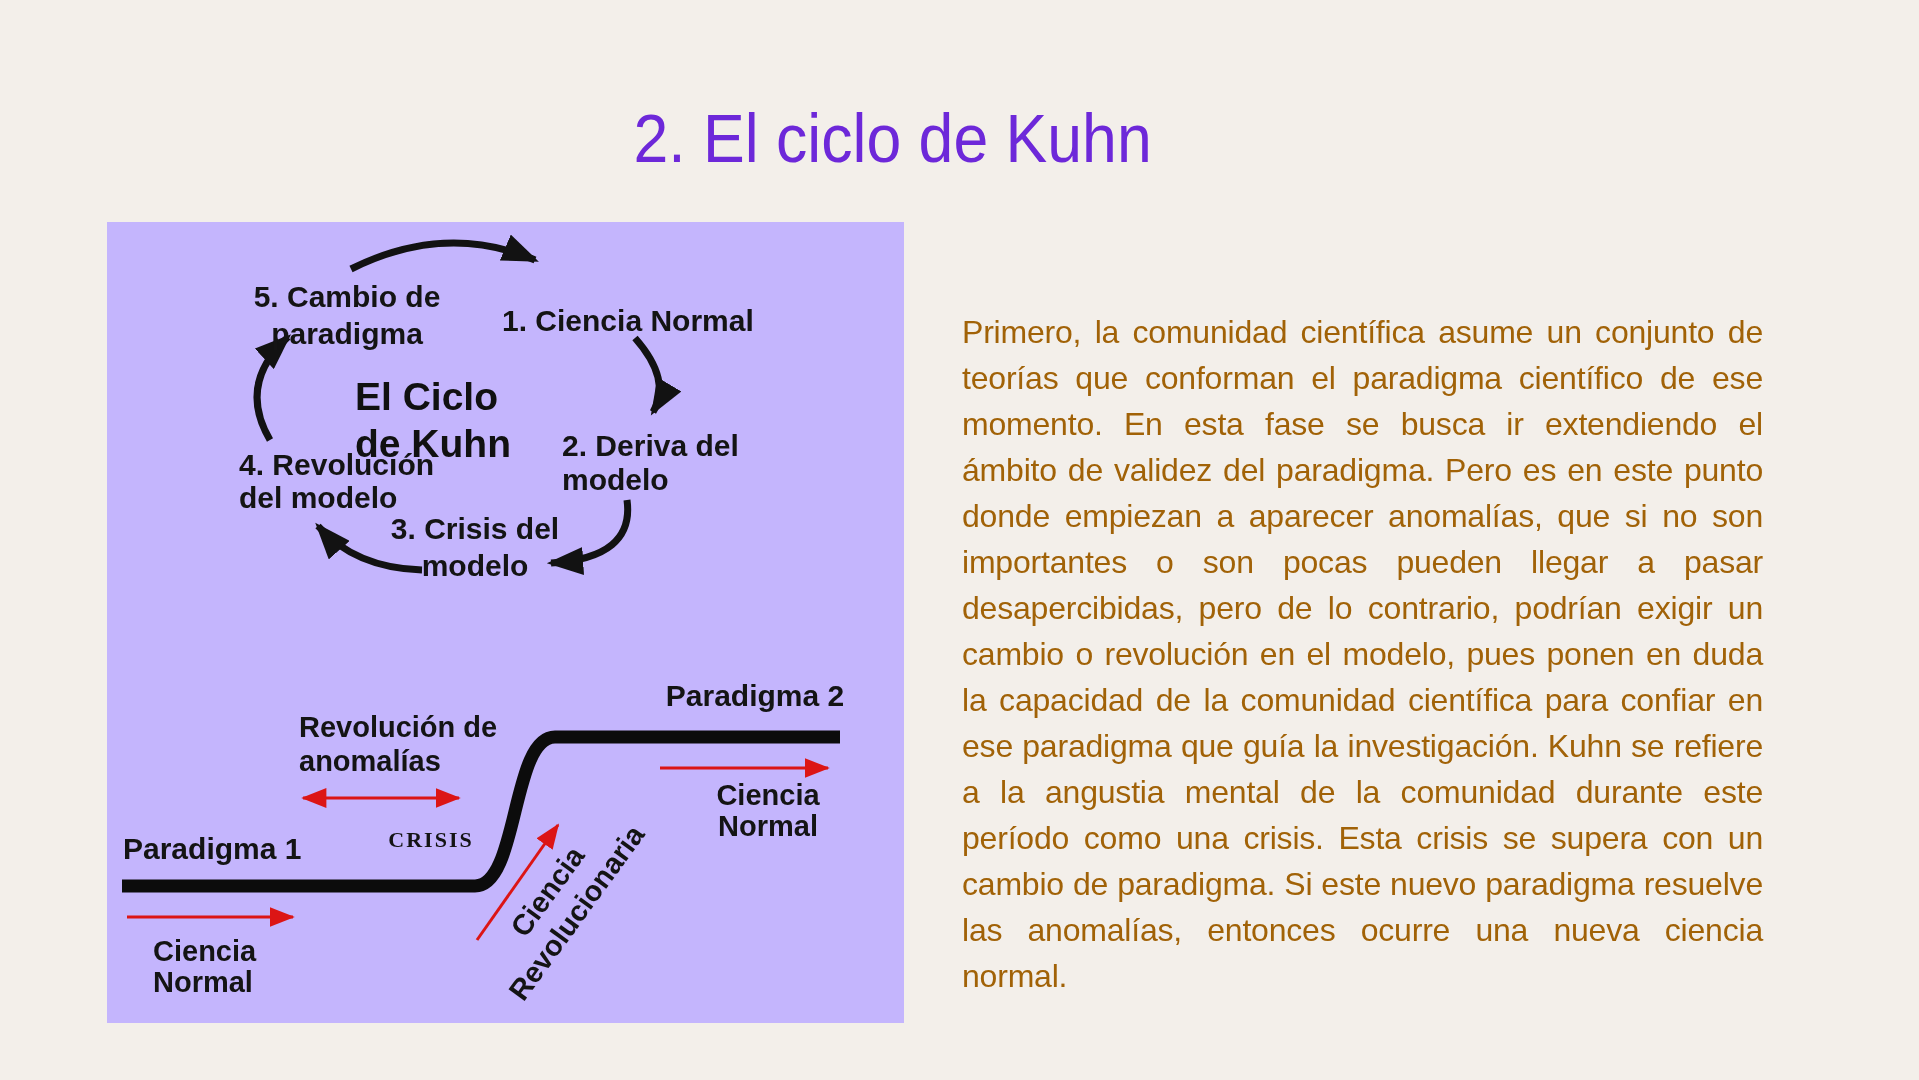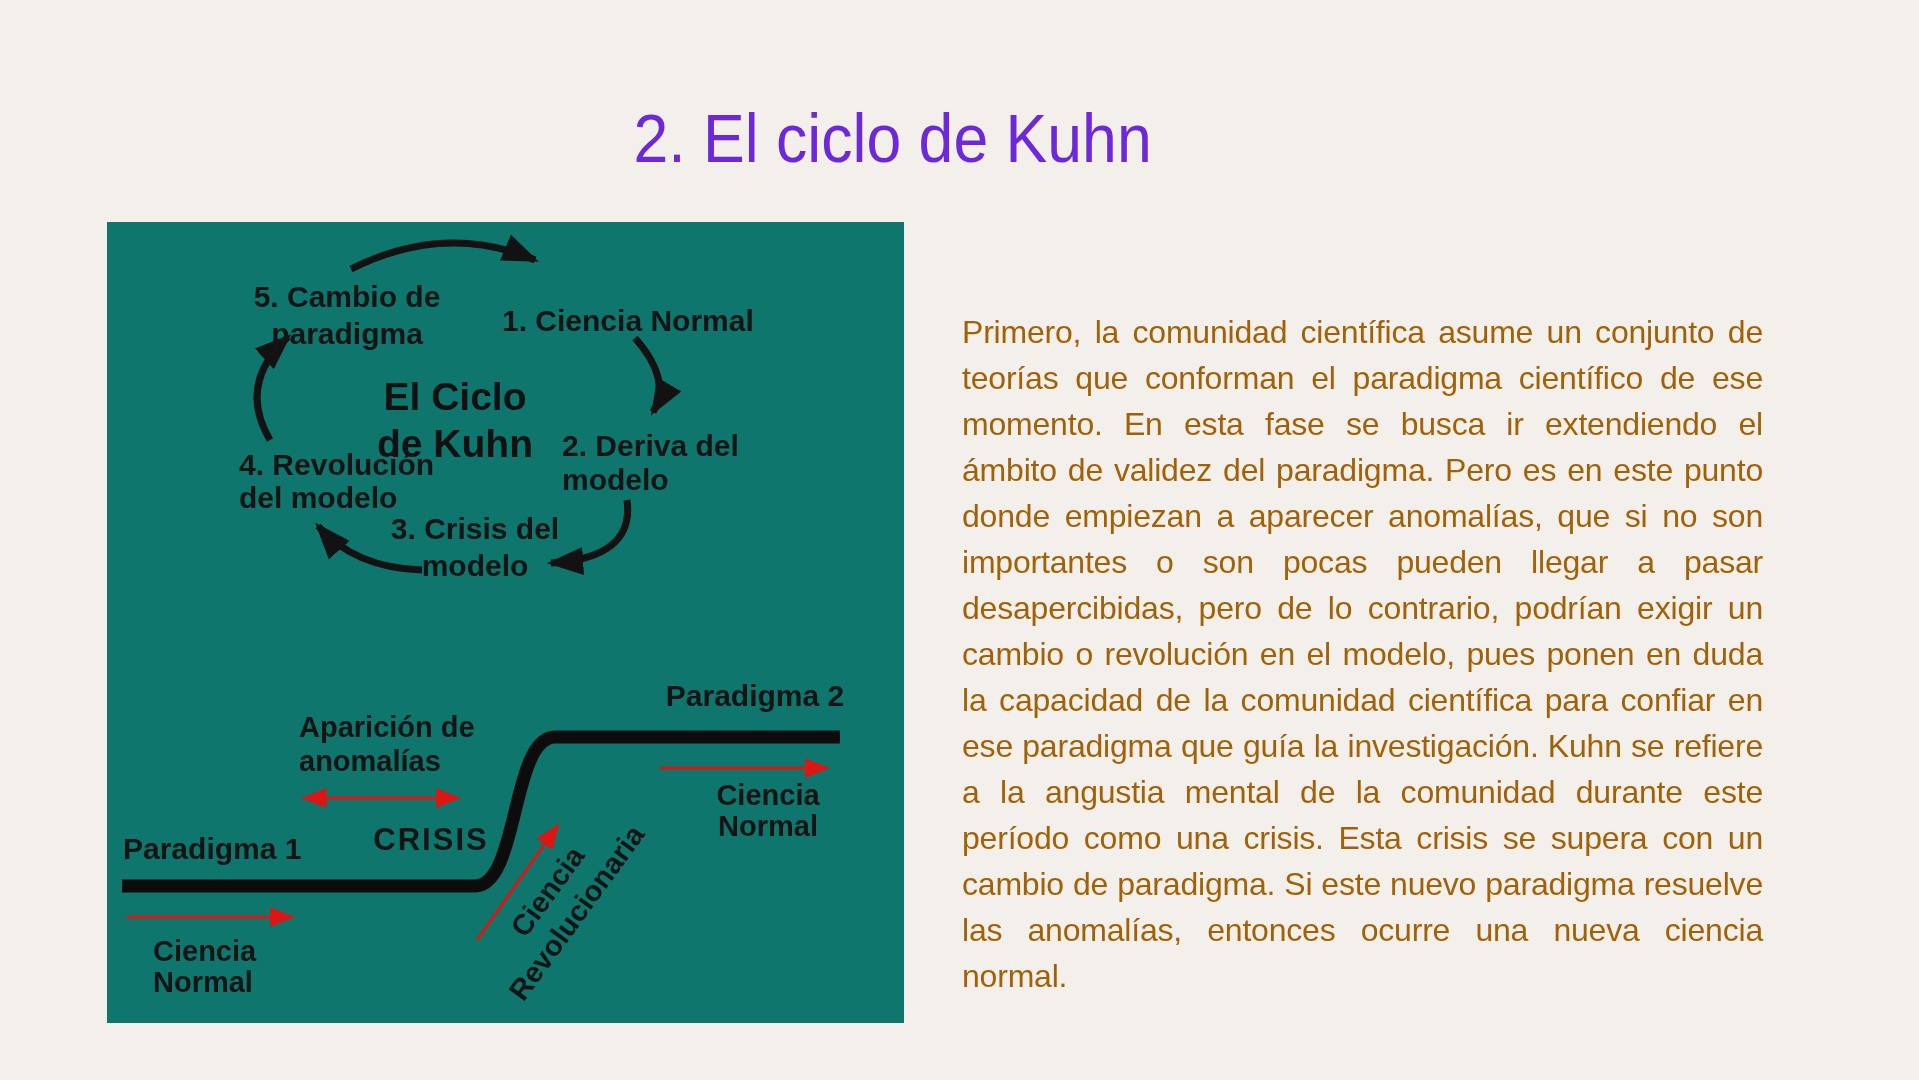--- a/index.html
+++ b/index.html
@@ -8,39 +8,39 @@
     background:#f3efea;font-family:"Liberation Sans",sans-serif;
   }
   .slide-title{
     position:absolute;left:0;top:102px;width:1786px;margin:0;
     text-align:center;font-weight:400;color:#6d28d9;
     font-size:68px;line-height:72px;letter-spacing:0px;
   }
   .slide-title .condense{display:inline-block;transform:scaleX(.92);transform-origin:50% 50%;}
   .figure{
     position:absolute;left:107px;top:222px;width:797px;height:801px;
-    background:#0f766e;
+    background:#c4b5fd;
   }
   .figure svg{position:absolute;left:0;top:0;}
   .lbl{position:absolute;color:#141414;font-weight:700;line-height:37px;font-size:30px;}
   .lbl.center-align{text-align:center;}
   .cycle-title{
-    position:absolute;left:248px;top:151px;width:200px;text-align:center;
+    position:absolute;left:248px;top:151px;width:200px;text-align:left;
     font-size:39px;line-height:47px;font-weight:700;color:#111;
   }
   .lbl-step5{left:130px;top:56px;width:220px;}
   .lbl-step1{left:395px;top:60px;width:230px;white-space:nowrap;margin-top:20px;}
   .lbl-step2{left:455px;top:207px;width:260px;line-height:34px;padding-top:0;}
   .lbl-step2 .line2{display:block;margin-top:4px;}
   .lbl-step3{left:268px;top:288px;width:200px;}
   .lbl-step4{left:132px;top:226px;width:220px;line-height:33px;}
   .lbl-paradigma2{left:548px;top:455px;width:200px;}
   .lbl-paradigma1{left:16px;top:608px;width:200px;white-space:nowrap;}
   .lbl-aparicion{left:192px;top:488px;width:220px;font-size:29px;line-height:34px;}
-  .lbl-crisis{left:254px;top:599px;width:140px;letter-spacing:2px;font-size:31px;}
+  .lbl-crisis{left:254px;top:599px;width:140px;letter-spacing:2px;font-size:22px;font-family:Liberation Serif, serif;}
   .lbl-cn-right{left:591px;top:558px;width:140px;line-height:31px;font-size:29px;}
   .lbl-cn-left{left:46px;top:714px;width:160px;line-height:31px;font-size:29px;}
   .lbl-crev{
     left:330px;top:600px;width:250px;height:160px;
     transform:rotate(-54deg);transform-origin:50% 50%;
     text-align:center;font-size:29px;line-height:36px;
     display:flex;flex-direction:column;justify-content:center;
   }
   .paragraph{
     position:absolute;left:962px;top:277px;width:801px;
@@ -86,21 +86,21 @@
 
     <div class="lbl lbl-step5 center-align"><span>5. Cambio de</span><br><span>paradigma</span></div>
     <div class="lbl lbl-step1 center-align">1. Ciencia Normal</div>
     <div class="cycle-title"><span>El Ciclo</span><br><span>de Kuhn</span></div>
     <div class="lbl lbl-step2"><span>2. Deriva del modelo</span></div>
     <div class="lbl lbl-step3 center-align"><span>3. Crisis del</span><br><span>modelo</span></div>
     <div class="lbl lbl-step4"><span>4. Revolución</span><br><span>del modelo</span></div>
 
     <div class="lbl lbl-paradigma2 center-align">Paradigma 2</div>
     <div class="lbl lbl-paradigma1">Paradigma 1</div>
-    <div class="lbl lbl-aparicion"><span>Aparición de</span><br><span>anomalías</span></div>
+    <div class="lbl lbl-aparicion"><span>Revolución de</span><br><span>anomalías</span></div>
     <div class="lbl lbl-crisis center-align">CRISIS</div>
     <div class="lbl lbl-cn-right center-align"><span>Ciencia</span><br><span>Normal</span></div>
     <div class="lbl lbl-cn-left"><span>Ciencia</span><br><span>Normal</span></div>
     <div class="lbl lbl-crev">
         <span>Ciencia</span>
         <span>Revolucionaria</span>
       </div>
   </div>
 
   <p class="paragraph">Primero, la comunidad científica asume un conjunto de teorías que conforman el paradigma científico de ese momento. En esta fase se busca ir extendiendo el ámbito de validez del paradigma. Pero es en este punto donde empiezan a aparecer anomalías, que si no son importantes o son pocas pueden llegar a pasar desapercibidas, pero de lo contrario, podrían exigir un cambio o revolución en el modelo, pues ponen en duda la capacidad de la comunidad científica para confiar en ese paradigma que guía la investigación. Kuhn se refiere a la angustia mental de la comunidad durante este período como una crisis. Esta crisis se supera con un cambio de paradigma. Si este nuevo paradigma resuelve las anomalías, entonces ocurre una nueva ciencia normal.</p>

